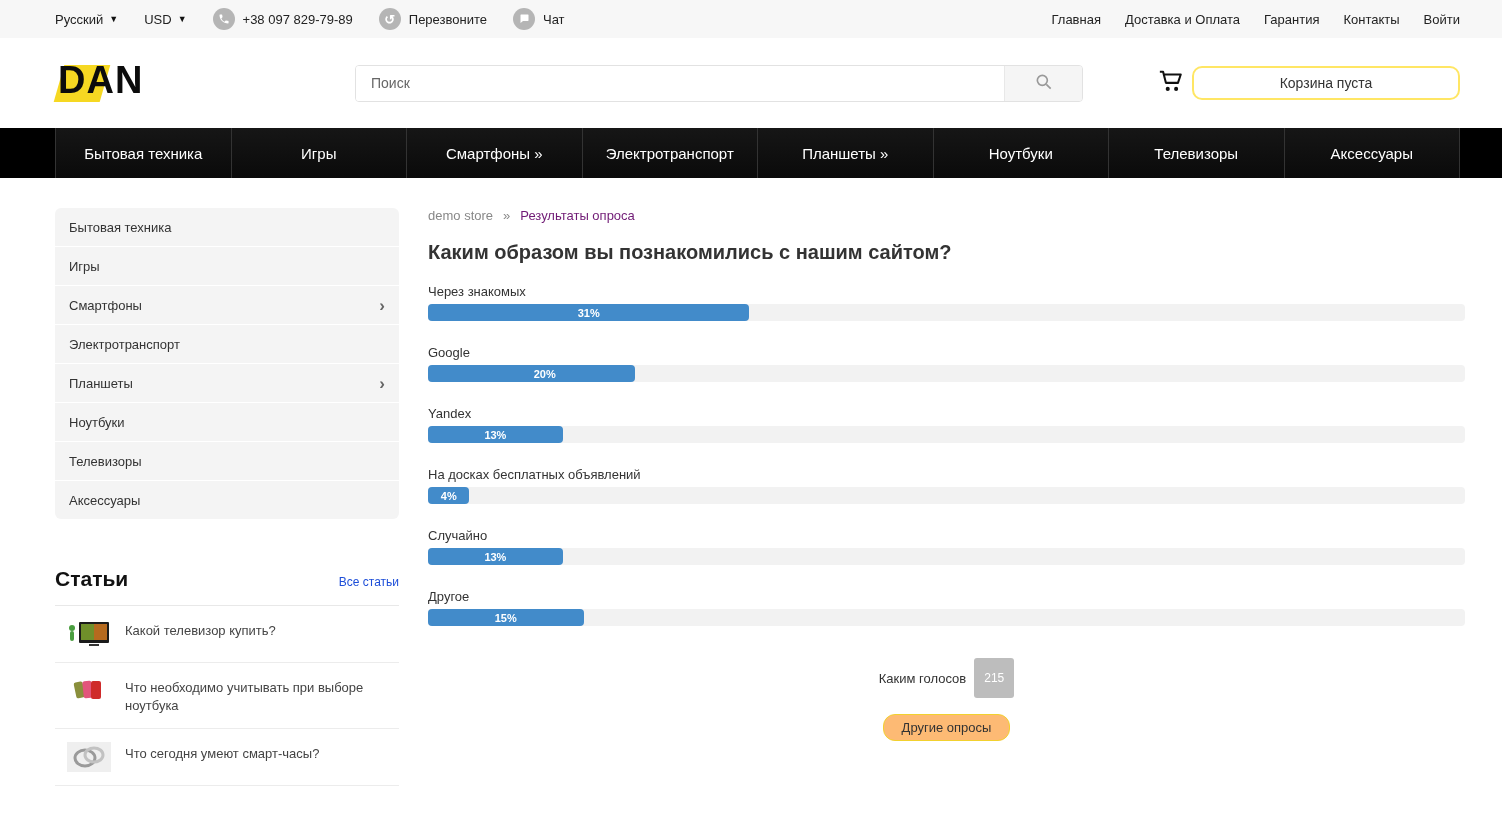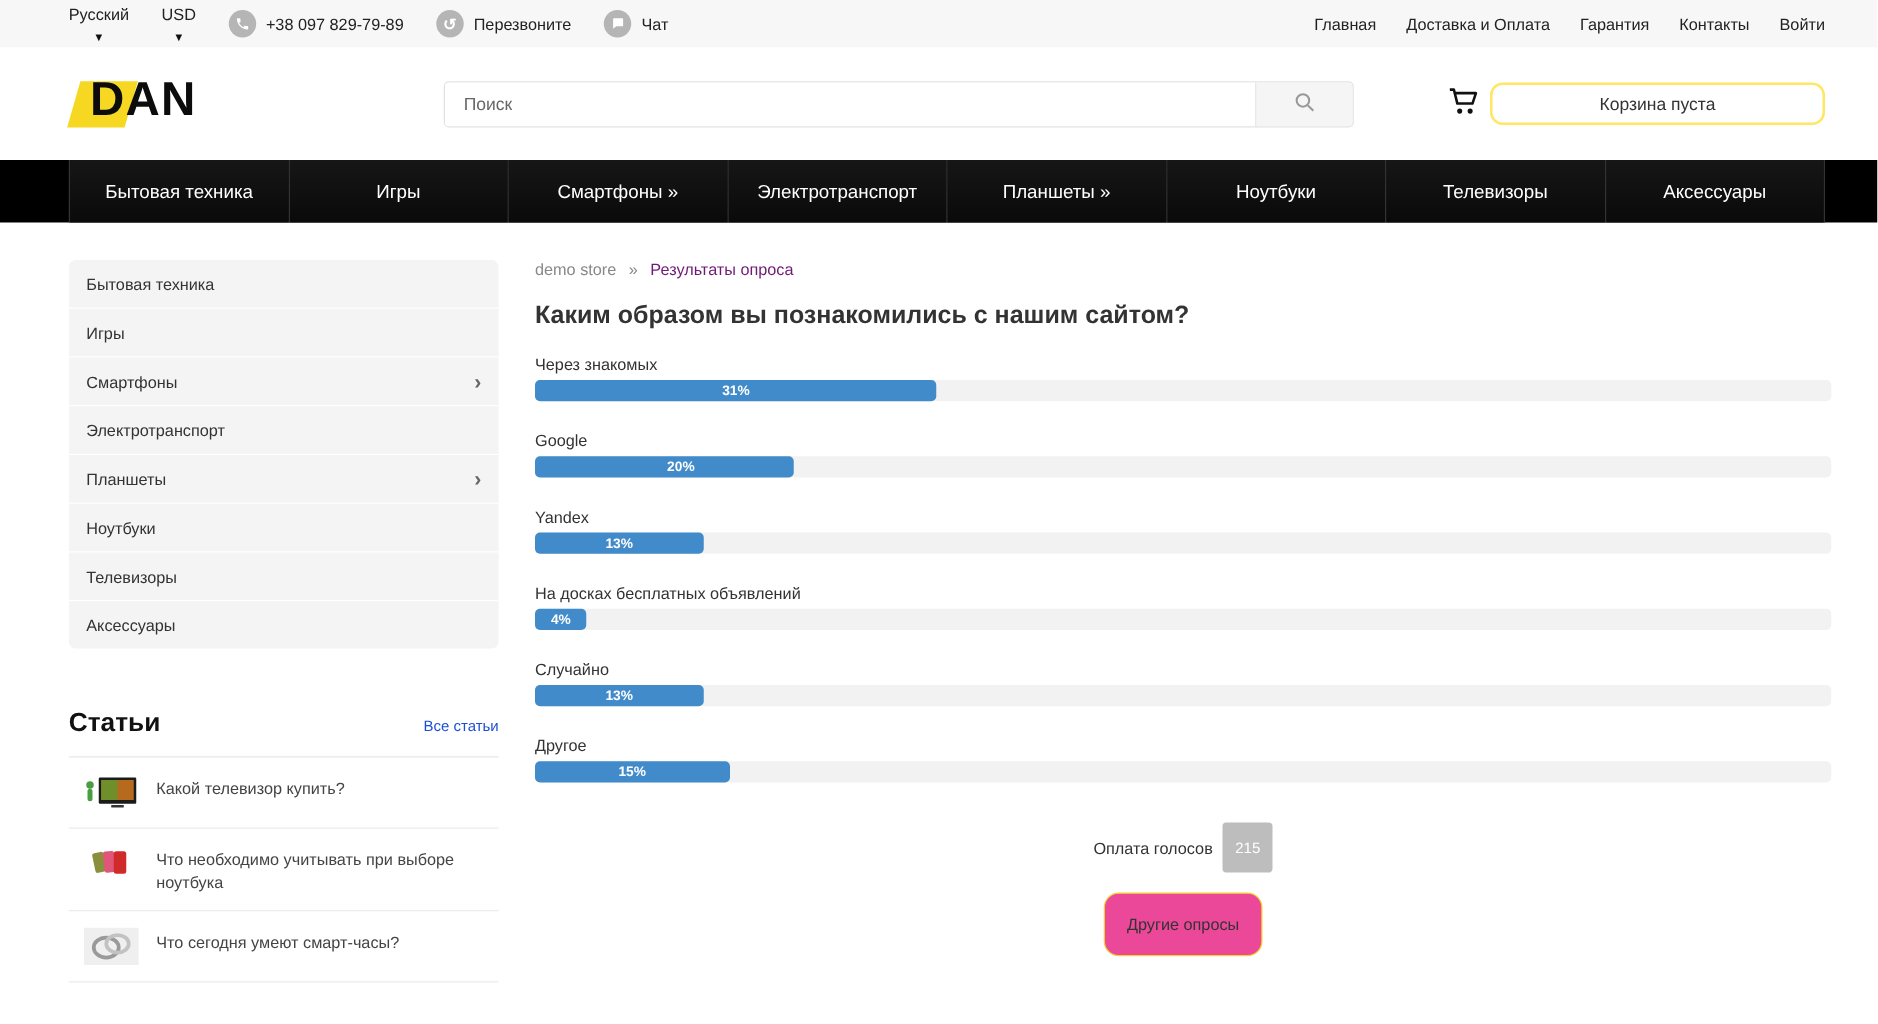--- a/index.html
+++ b/index.html
@@ -5,33 +5,33 @@
   * { box-sizing: border-box; margin: 0; padding: 0; }
   body {
     width: 1502px; height: 819px; overflow: hidden;
     background: #fff; color: #333;
     font-family: "Liberation Sans", sans-serif;
   }
 
   
   .topbar { height: 38px; background: #f7f7f7; display: flex; align-items: center; padding: 0 42px 0 55px; font-size: 13px; color: #222; }
   .topbar-left { display: flex; align-items: center; gap: 26px; }
-  .selector { display: flex; align-items: center; gap: 6px; cursor: pointer; flex-direction: column; }
+  .selector { display: flex; align-items: center; gap: 6px; cursor: pointer; }
   .selector .arrow { font-size: 9px; color: #111; }
   .icon-circle { width: 22px; height: 22px; border-radius: 50%; background: #b5b5b5; display: inline-flex; align-items: center; justify-content: center; color: #fff; flex: none; }
   .icon-circle svg { display: block; }
   .topbar-item { display: flex; align-items: center; gap: 8px; cursor: pointer; }
   .topbar-right { margin-left: auto; display: flex; align-items: center; gap: 24px; }
   .topbar-right a { color: #222; text-decoration: none; cursor: pointer; }
 
   
   .header { height: 90px; display: flex; align-items: center; padding: 0 42px 0 53px; background: #fff; }
   .logo { position: relative; width: 140px; height: 44px; flex: none; cursor: pointer; }
   .logo-mark { position: absolute; left: 6px; top: 4px; width: 46px; height: 37px; background: #f6d822; transform: skewX(-16deg); }
-  .logo-text { position: absolute; left: 19px; top: -2px; font-size: 38px; font-weight: 900; color: #0c0c0c; letter-spacing: 1px; }
+  .logo-text { position: absolute; left: 5px; top: -2px; font-size: 38px; font-weight: 900; color: #0c0c0c; letter-spacing: 1px; }
   .search { margin-left: 162px; width: 728px; height: 37px; display: flex; border: 1px solid #e2e2e2; border-radius: 4px; overflow: hidden; background: #fff; }
   .search input { flex: 1; border: none; outline: none; padding: 0 15px; font-size: 14px; color: #333; font-family: "Liberation Sans", sans-serif; background: #fff; }
   .search input::placeholder { color: #666; }
   .search-btn { width: 78px; background: #f5f5f5; border: none; border-left: 1px solid #e8e8e8; display: flex; align-items: center; justify-content: center; cursor: pointer; }
   .cart { margin-left: auto; display: flex; align-items: center; gap: 8px; width: 302px; }
   .cart-btn { flex: 1; height: 34px; background: #fff; border: 2px solid #ffe664; border-radius: 10px; font-size: 14px; color: #333; display: flex; align-items: center; justify-content: center; cursor: pointer; font-family: "Liberation Sans", sans-serif; }
 
   
   .nav { background: #000; height: 50px; padding: 0 42px 0 55px; }
   .nav-inner { display: flex; height: 100%; }
@@ -65,21 +65,21 @@
   .bc-current { color: #701a75; }
   .poll-title { font-size: 20px; font-weight: 600; color: #333; margin: 18px 0 20px; }
   .poll-row { margin-bottom: 24px; }
   .poll-label { font-size: 13px; color: #333; margin-bottom: 5px; }
   .poll-track { height: 17px; background: #f2f2f2; border-radius: 4px; }
   .poll-fill { height: 100%; background: #428bca; border-radius: 4px; display: flex; align-items: center; justify-content: center; min-width: 26px; }
   .poll-pct { font-size: 11px; font-weight: bold; color: #fff; }
   .poll-total { display: flex; justify-content: center; align-items: center; gap: 8px; margin-top: 32px; font-size: 13px; color: #333; }
   .badge { background: #bdbdbd; color: #fff; font-size: 12px; padding: 13px 10px; border-radius: 3px; }
   .other-polls-wrap { display: flex; justify-content: center; margin-top: 16px; }
-  .other-polls { background: #ec4899; border: 1px solid #f2d12e; border-radius: 12px; padding: 17px 18px; font-size: 13px; color: #333; cursor: pointer; font-family: "Liberation Sans", sans-serif; }
+  .other-polls { background: #fdba74; border: 1px solid #f2d12e; border-radius: 12px; padding: 5px 18px; font-size: 13px; color: #333; cursor: pointer; font-family: "Liberation Sans", sans-serif; }
 </style>
 </head>
 <body>
 
 <div class="topbar">
   <div class="topbar-left">
     <div class="selector">
       <span>Русский</span>
       <span class="arrow">▼</span>
     </div>
@@ -287,21 +287,21 @@
         <div class="poll-label">Другое</div>
         <div class="poll-track">
           <div class="poll-fill" style="width: 15%;">
               <span class="poll-pct">15%</span>
             </div>
         </div>
       </div>
     </div>
 
     <div class="poll-total">
-      <span>Оплата голосов</span>
+      <span>Каким голосов</span>
       <span class="badge">215</span>
     </div>
 
     <div class="other-polls-wrap">
       <button class="other-polls">Другие опросы</button>
     </div>
   </div>
 </div>
 
 </body></html>

